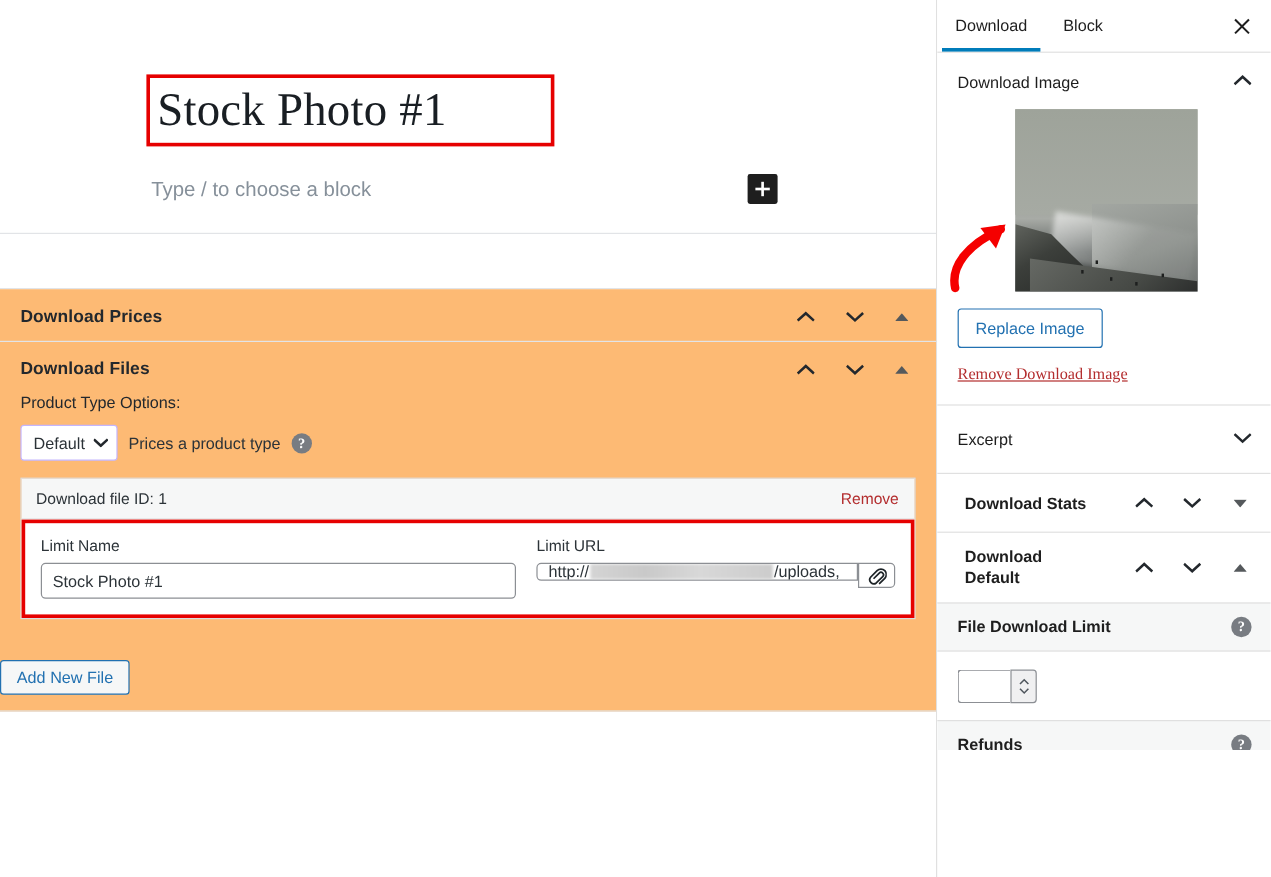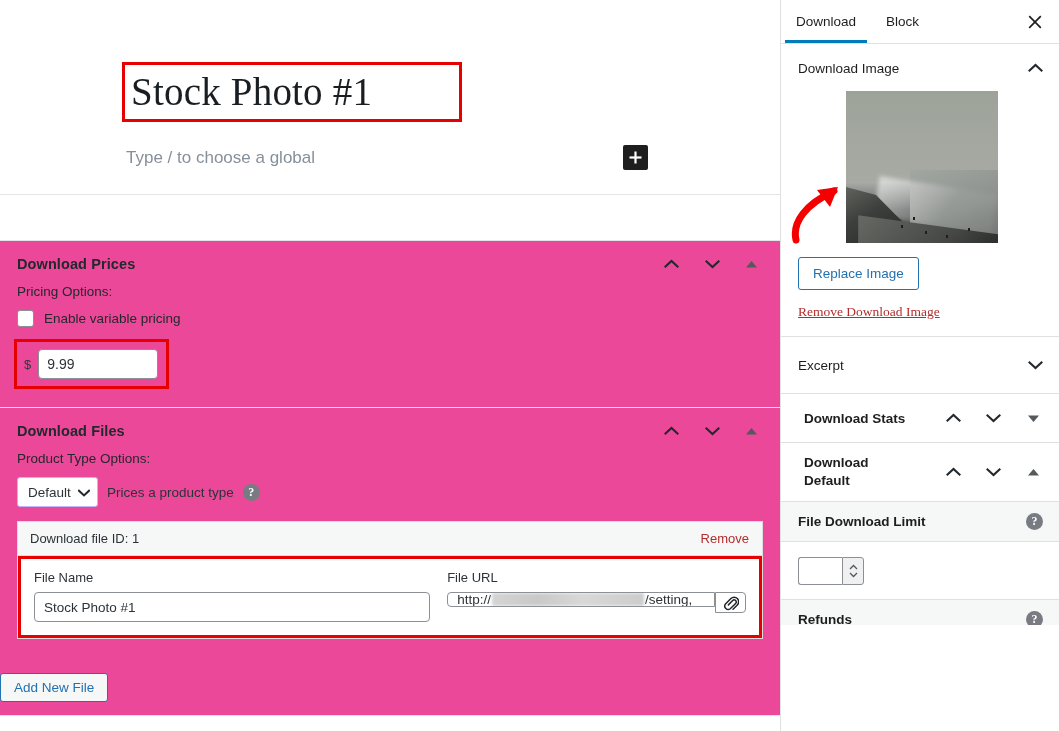--- a/index.html
+++ b/index.html
@@ -84,21 +84,21 @@
 
   .spacer-row {
     height: 46px;
     border-bottom: 1px solid #e2e4e7;
     background: #fff;
   }
 
   
   .metabox {
     border-bottom: 1px solid #e2e4e7;
-    background: #ec4899;
+    background: #fdba74;
   }
   .mb-head {
     display: flex;
     align-items: center;
     padding: 13px 16px 10px 17px;
     position: relative;
   }
   .mb-title {
     font-size: 14.5px;
     font-weight: 700;
@@ -530,21 +530,21 @@
 
 <div id="app">
 
   <div class="editor-col">
 
     <div class="canvas-area">
       <div class="post-title-wrap">
         <div class="post-title">Stock Photo #1</div>
       </div>
 
-      <div class="block-placeholder">Type / to choose a global</div>
+      <div class="block-placeholder">Type / to choose a block</div>
 
       <button class="inserter-btn">
         <svg width="15" height="15" viewBox="0 0 15 15" aria-hidden="true">
           <rect x="6.4" y="1.5" width="2.2" height="12" fill="#ffffff"></rect>
           <rect x="1.5" y="6.4" width="12" height="2.2" fill="#ffffff"></rect>
         </svg>
       </button>
     </div>
 
     <div class="spacer-row"></div>
@@ -561,31 +561,20 @@
           <button>
             <svg width="15" height="10" viewBox="0 0 15 10">
                 <polyline class="chev" points="1.5,2.5 7.5,8 13.5,2.5"></polyline>
               </svg>
           </button>
           <button class="tri-btn">
             <svg width="11" height="7" viewBox="0 0 11 7">
                 <polygon class="tri" points="0,6.5 11,6.5 5.5,0"></polygon>
               </svg>
           </button>
-        </div>
-      </div>
-      <div class="mb-body">
-        <span class="field-label">Pricing Options:</span>
-        <div class="cb-row">
-          <span class="cb-box"></span>
-          <span class="cb-label">Enable variable pricing</span>
-        </div>
-        <div class="price-hl">
-          <span class="dollar">$</span>
-          <input class="price-input" type="text" value="9.99" style="">
         </div>
       </div>
     </div>
 
     <div class="metabox">
       <div class="mb-head">
         <span class="mb-title">Download Files</span>
         <div class="mb-ctrls">
           <button>
             <svg width="15" height="10" viewBox="0 0 15 10">
@@ -621,30 +610,30 @@
           <span class="help-icon">?</span>
         </div>
 
         <div class="file-card">
           <div class="file-card-head">
             <span>Download file ID: 1</span>
             <a class="remove-link">Remove</a>
           </div>
           <div class="file-card-body">
             <div class="fcol fcol-name">
-              <label>File Name</label>
+              <label>Limit Name</label>
               <input class="text-input" type="text" value="Stock Photo #1" style="">
             </div>
             <div class="fcol fcol-url">
-              <label>File URL</label>
+              <label>Limit URL</label>
               <div class="url-group">
                 <div class="url-input">
                   <span>http://</span>
                     <span class="url-redact"></span>
-                    <span>/setting,</span>
+                    <span>/uploads,</span>
                 </div>
                 <button class="url-btn">
                   <svg width="17" height="17" viewBox="0 0 20 20" aria-hidden="true">
                     <path d="M7.5 12.8l5.1-5.1a2.4 2.4 0 0 1 3.4 3.4l-6.3 6.3a4 4 0 0 1-5.6-5.6l6.4-6.4a5.3 5.3 0 0 1 7.5 7.5l-5 5" fill="none" stroke="#1d2327" stroke-width="1.7" stroke-linecap="round"></path>
                   </svg>
                 </button>
               </div>
             </div>
           </div>
         </div>

